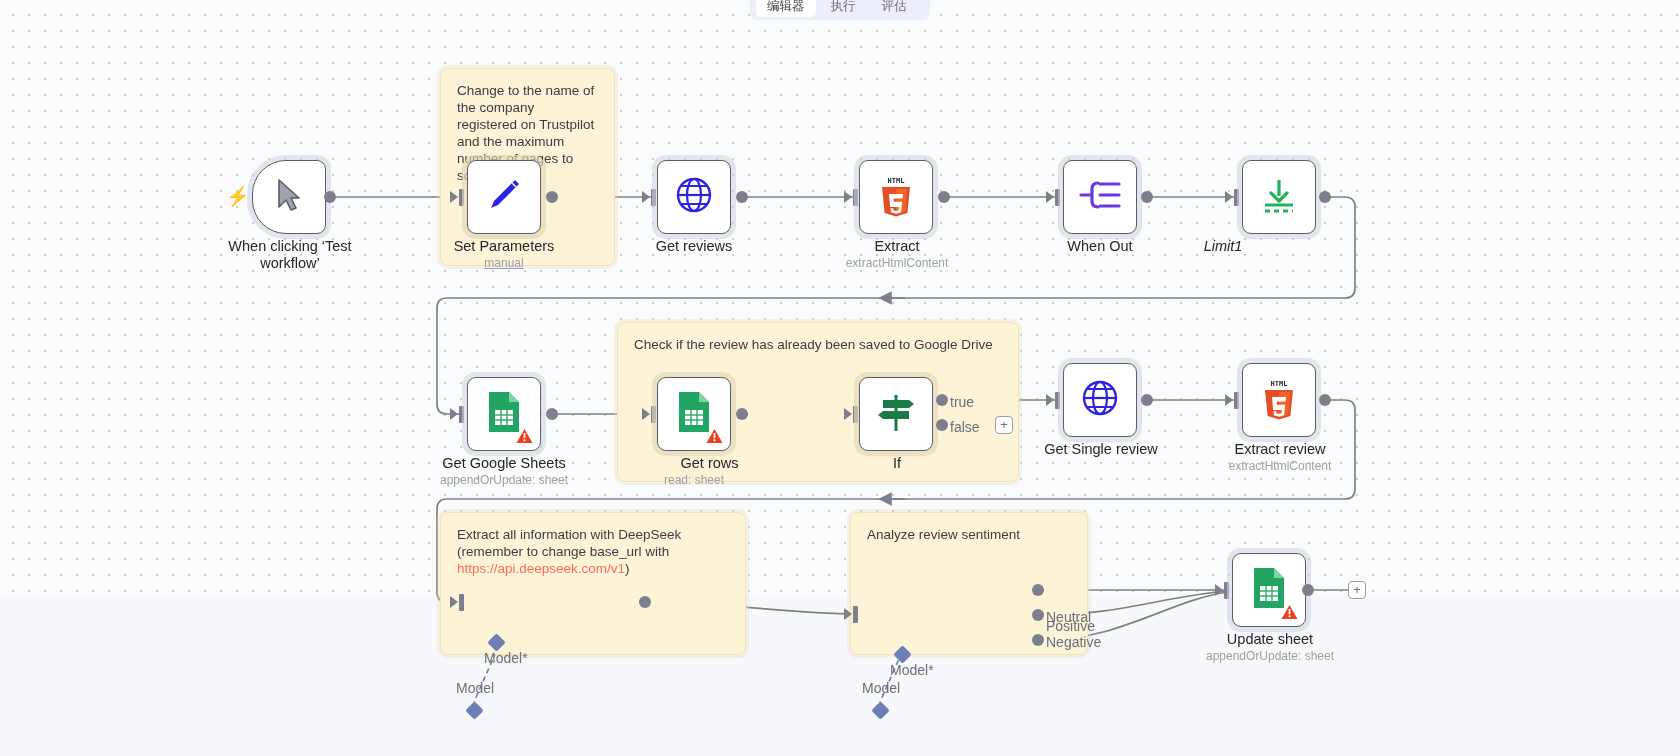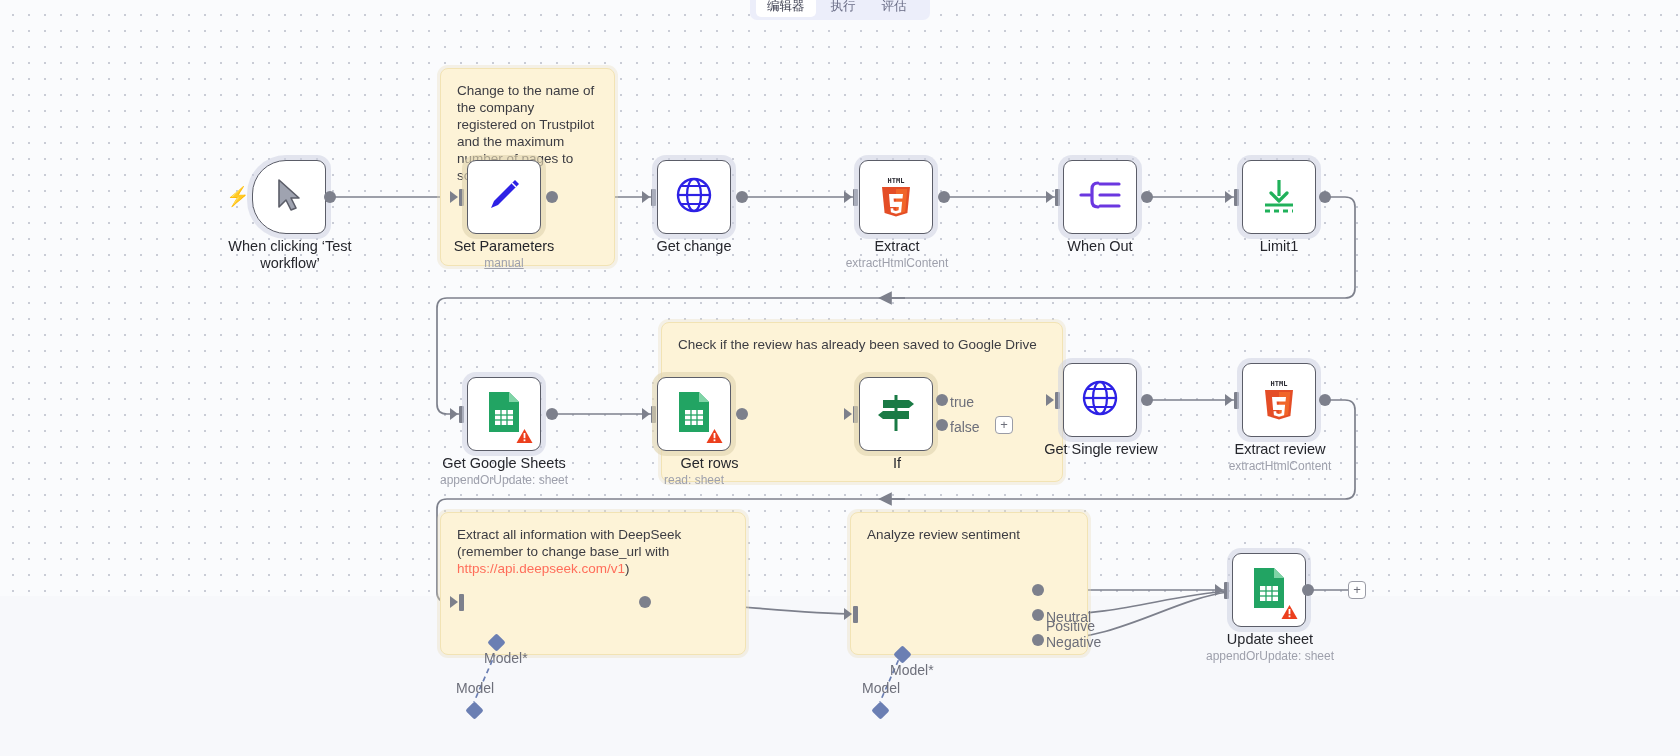--- a/index.html
+++ b/index.html
@@ -202,21 +202,21 @@
   <div id="tabstrip">
     <div class="tab active">编辑器</div>
     <div class="tab">执行</div>
     <div class="tab">评估</div>
   </div>
 
   <div class="sticky" style="left:440px; top:68px; width:175px; height:198px;">
     <div class="note-text">Change to the name of the company registered on Trustpilot and the maximum number of pages to scrape</div>
   </div>
 
-  <div class="sticky" style="left:617px; top:322px; width:402px; height:160px;margin-left:44px;">
+  <div class="sticky" style="left:617px; top:322px; width:402px; height:160px;">
     <div class="note-text">Check if the review has already been saved to Google Drive</div>
   </div>
 
   <div class="sticky" style="left:440px; top:512px; width:306px; height:143px;">
     <div class="note-text"><span>Extract all information with DeepSeek (remember to change base_url with </span><a href="#">https://api.deepseek.com/v1</a><span>)</span></div>
   </div>
 
   <div class="sticky" style="left:850px; top:512px; width:238px; height:143px;">
     <div class="note-text">Analyze review sentiment</div>
   </div>
@@ -254,21 +254,21 @@
       <svg width="42" height="42" viewBox="0 0 42 42">
           <circle cx="21" cy="21" r="16" fill="none" stroke="#2d21e5" stroke-width="2.4"></circle>
           <ellipse cx="21" cy="21" rx="7" ry="16" fill="none" stroke="#2d21e5" stroke-width="2.2"></ellipse>
           <line x1="5" y1="21" x2="37" y2="21" stroke="#2d21e5" stroke-width="2.2"></line>
           <line x1="8" y1="12" x2="34" y2="12" stroke="#2d21e5" stroke-width="2"></line>
           <line x1="8" y1="30" x2="34" y2="30" stroke="#2d21e5" stroke-width="2"></line>
         </svg>
     </span>
   </div>
   <div class="dot" style="left:736px; top:191px;"></div>
-  <div class="label" style="left:619px; top:238px; width:150px;">Get change</div>
+  <div class="label" style="left:619px; top:238px; width:150px;">Get reviews</div>
 
   <div class="inbar" style="left:853px; top:189px;"></div>
   <div class="inarrow" style="left:844px; top:191px;"></div>
   <div class="node" style="left:859px; top:160px;">
     <span>
       <svg width="40" height="44" viewBox="0 0 40 44">
         <text x="20" y="10" font-size="7" font-family="DejaVu Sans Mono, monospace" fill="#2b2b33" text-anchor="middle" font-weight="bold">HTML</text>
         <path d="M6 14 l2.6 26 11.4 3.4 11.4-3.4 2.6-26 z" fill="#e44d26"></path>
         <path d="M20 16 v25.5 l9.2-2.7 2.1-22.8 z" fill="#f16529"></path>
         <path d="M13 21 h14 l-.5 4.5 H17.6 l.3 3.3 h8.2 l-1 10.4 -5.1 1.5 -5.1-1.5 -.35-4 h2.7 l.2 2.1 2.55.75 2.55-.75 .3-3.4 H14.1 z" fill="#fff"></path>
@@ -301,21 +301,21 @@
     <span>
       <svg width="40" height="38" viewBox="0 0 40 38">
         <line x1="20" y1="4" x2="20" y2="20" stroke="#20b15a" stroke-width="3.2"></line>
         <path d="M12 17 L20 25 L28 17" fill="none" stroke="#20b15a" stroke-width="3.2" stroke-linecap="round" stroke-linejoin="round"></path>
         <line x1="6" y1="29" x2="34" y2="29" stroke="#20b15a" stroke-width="3"></line>
         <line x1="6" y1="35" x2="34" y2="35" stroke="#20b15a" stroke-width="3" stroke-dasharray="5 4"></line>
       </svg>
     </span>
   </div>
   <div class="dot" style="left:1319px; top:191px;"></div>
-  <div class="label" style="left:1204px; top:238px; width:150px;">Limit1</div>
+  <div class="label" style="left:1148px; top:238px; width:150px;font-style:italic;">Limit1</div>
 
   <div class="inbar" style="left:459px; top:406px;"></div>
   <div class="inarrow" style="left:450px; top:408px;"></div>
   <div class="node" style="left:467px; top:377px;">
     <span>
       <svg width="36" height="44" viewBox="0 0 36 44">
         <path d="M3 2 h20 l10 10 v30 h-30 z" fill="#22a463"></path>
         <path d="M23 2 l10 10 h-10 z" fill="#7fd4a6"></path>
         <rect x="9" y="20" width="18" height="15" fill="#fff"></rect>
         <g stroke="#22a463" stroke-width="1.3">

